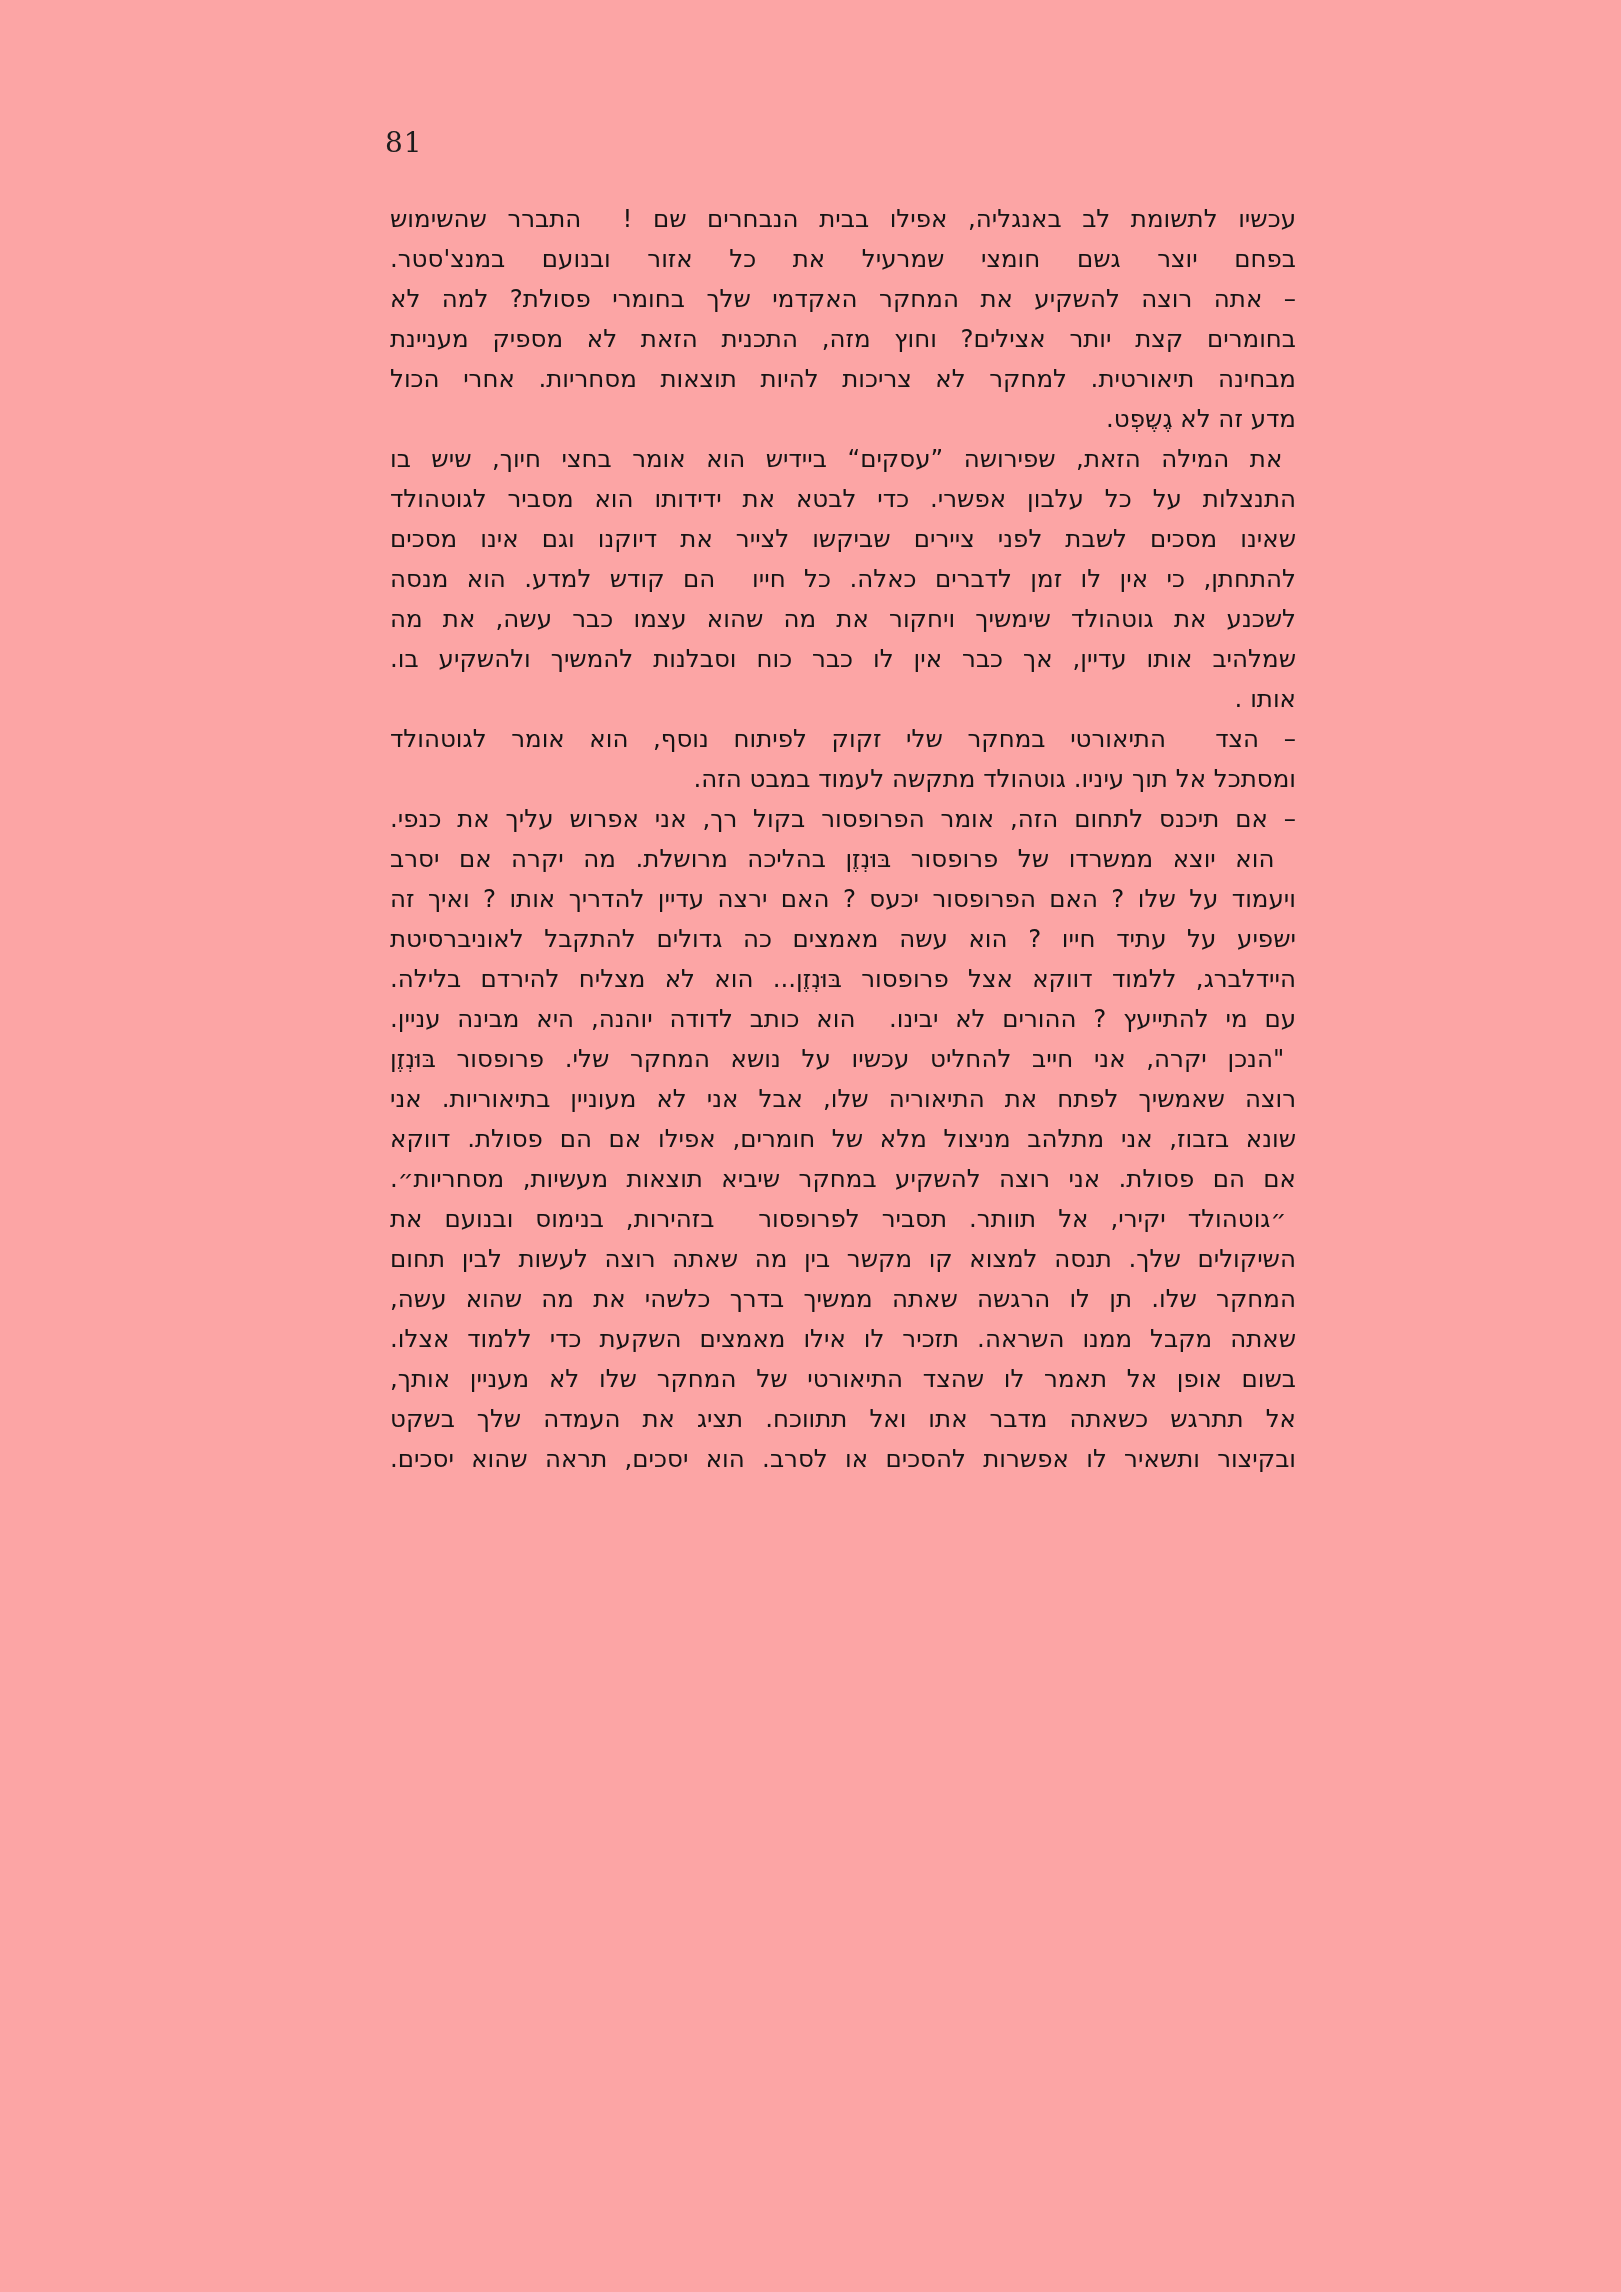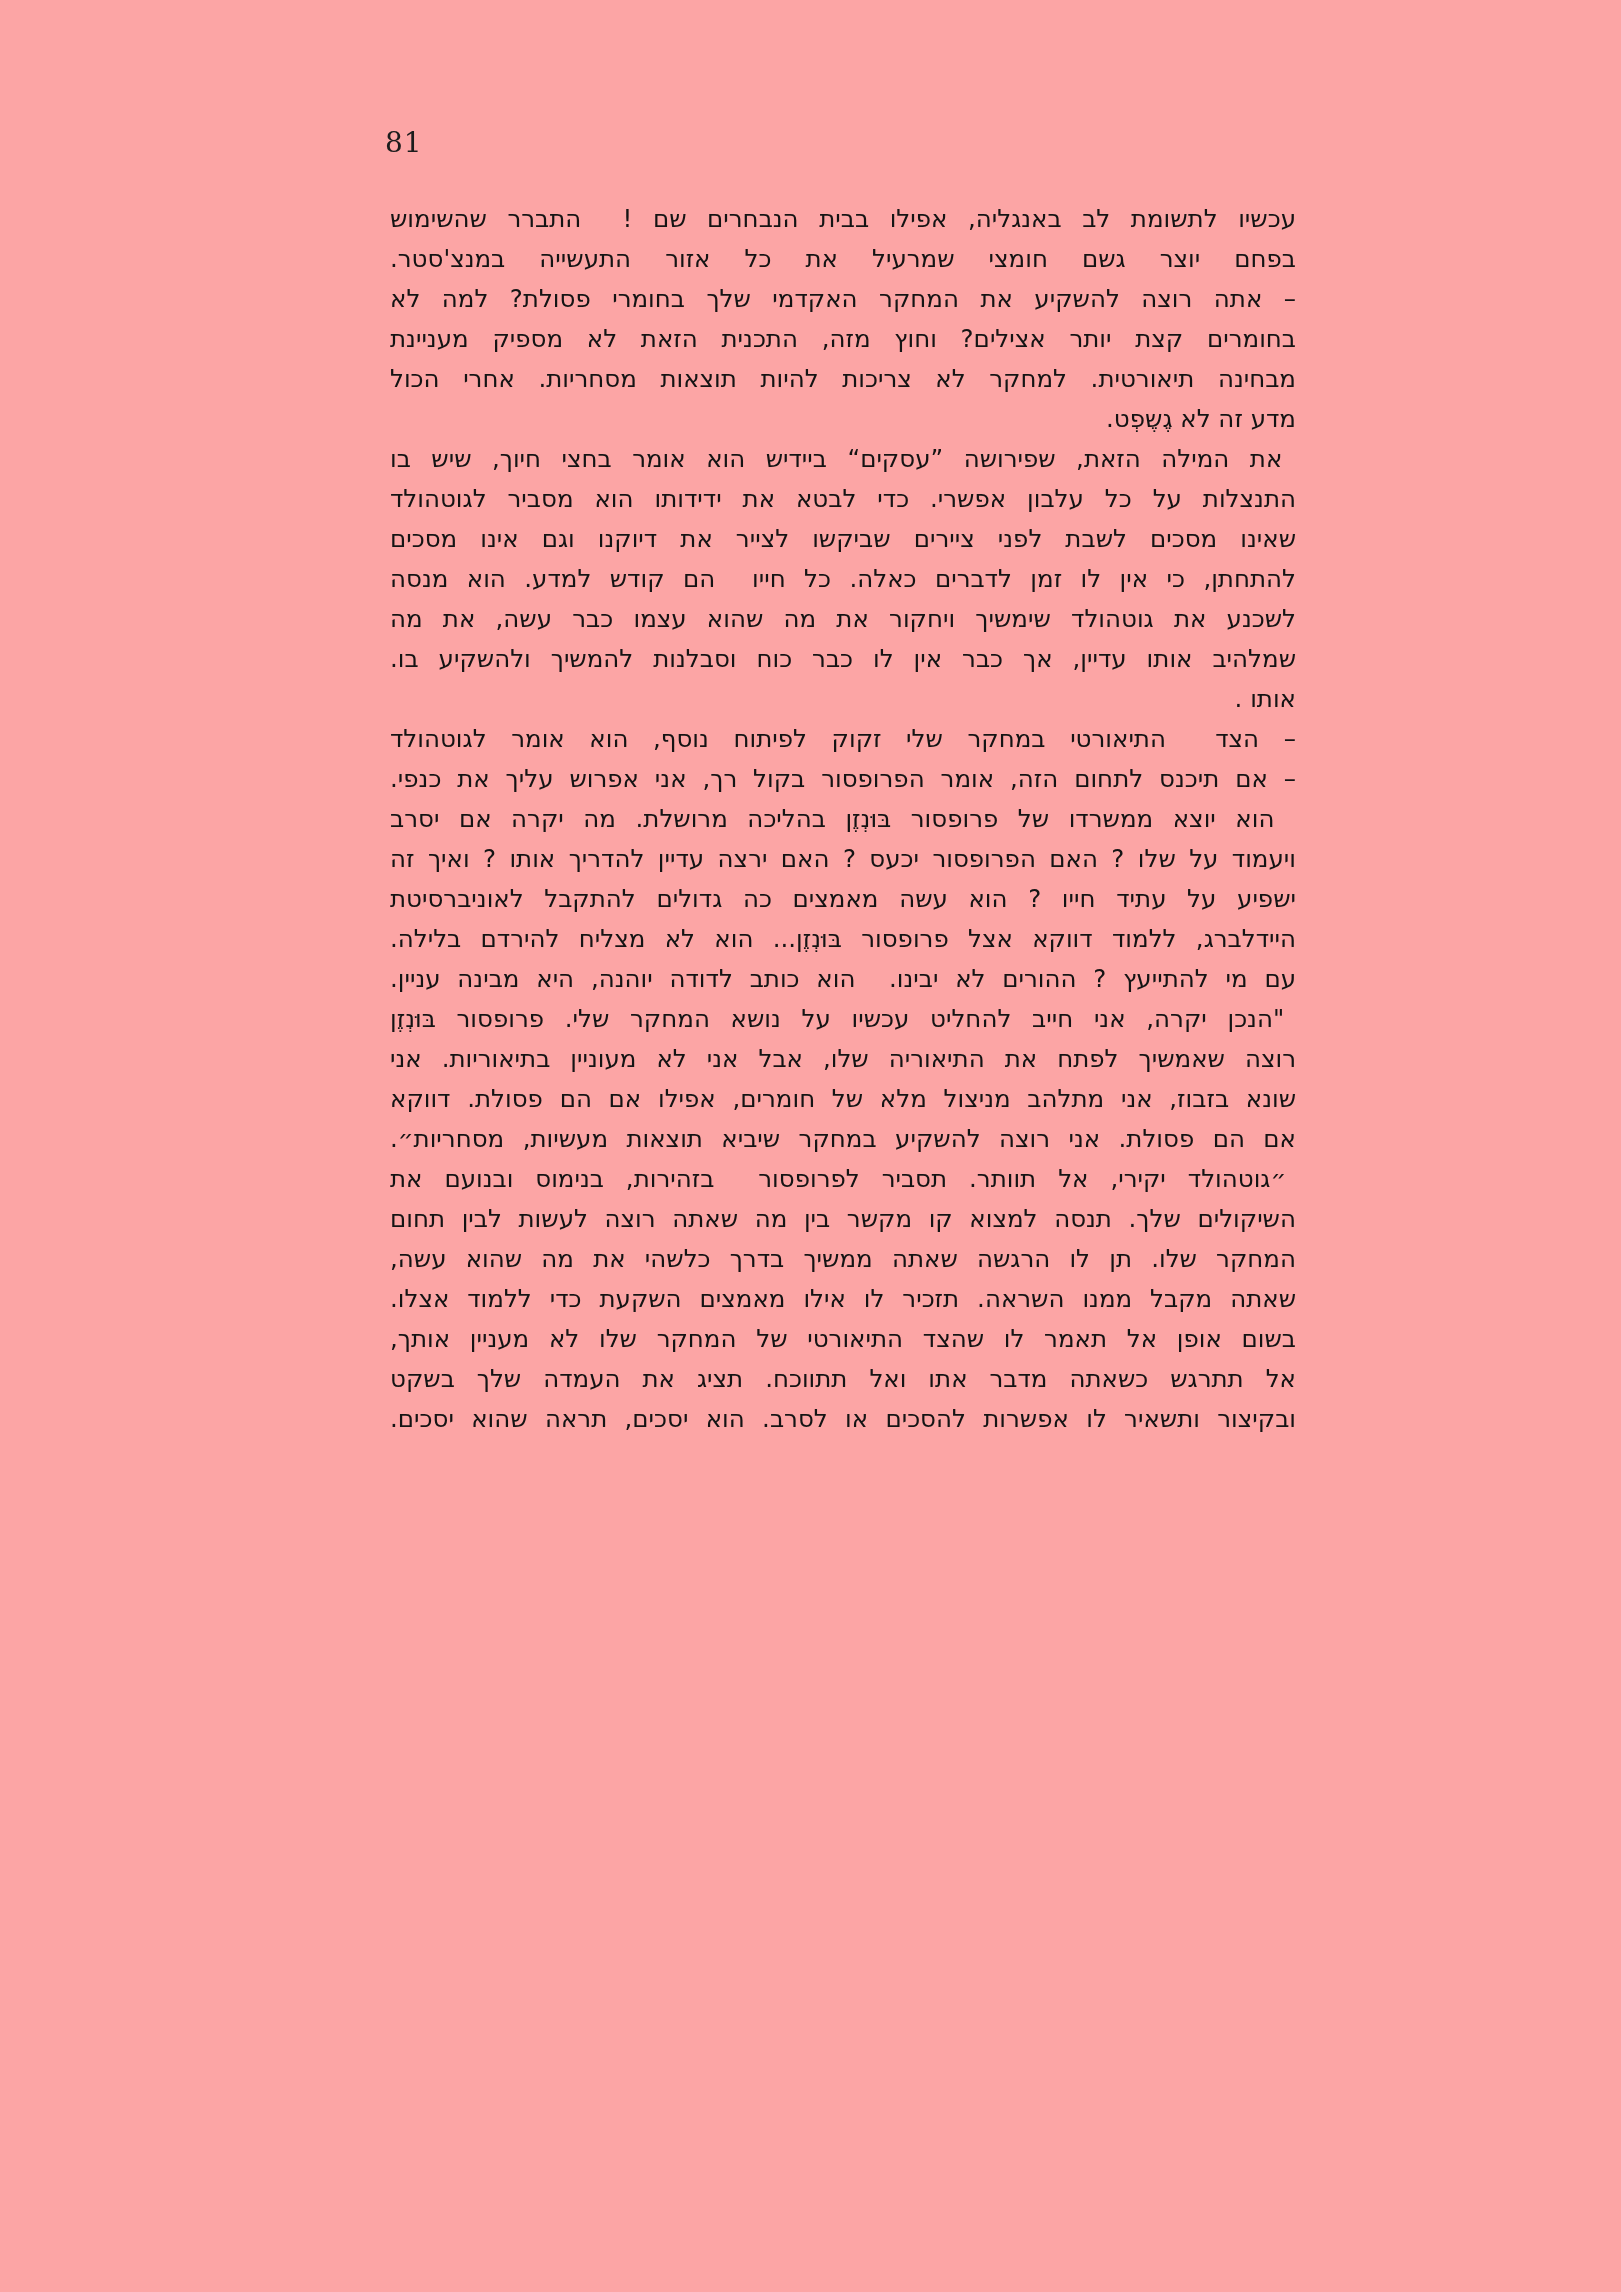--- a/index.html
+++ b/index.html
@@ -49,33 +49,34 @@
     text-align: right;
   }
 </style>
 </head>
 <body>
 
 <div class="page">
   <div class="page-number">81</div>
   <div class="text-block" id="text-block">
       <div class="line jst" dir="rtl">עכשיו לתשומת לב באנגליה, אפילו בבית הנבחרים שם !&nbsp; התברר שהשימוש</div>
-      <div class="line jst" dir="rtl">בפחם יוצר גשם חומצי שמרעיל את כל אזור התעשייה במנצ'סטר.</div>
+      <div class="line jst" dir="rtl">בפחם יוצר גשם חומצי שמרעיל את כל אזור ובנועם במנצ'סטר.</div>
       <div class="line jst" dir="rtl">– אתה רוצה להשקיע את המחקר האקדמי שלך בחומרי פסולת? למה לא</div>
       <div class="line jst" dir="rtl">בחומרים קצת יותר אצילים? וחוץ מזה, התכנית הזאת לא מספיק מעניינת</div>
       <div class="line jst" dir="rtl">מבחינה תיאורטית. למחקר לא צריכות להיות תוצאות מסחריות. אחרי הכול</div>
       <div class="line rgt" dir="rtl">מדע זה לא גֶשֶפְט.</div>
       <div class="line jst" dir="rtl" style="padding-right: 13.7px;">את המילה הזאת, שפירושה ”עסקים“ ביידיש הוא אומר בחצי חיוך, שיש בו</div>
       <div class="line jst" dir="rtl">התנצלות על כל עלבון אפשרי. כדי לבטא את ידידותו הוא מסביר לגוטהולד</div>
       <div class="line jst" dir="rtl">שאינו מסכים לשבת לפני ציירים שביקשו לצייר את דיוקנו וגם אינו מסכים</div>
       <div class="line jst" dir="rtl">להתחתן, כי אין לו זמן לדברים כאלה. כל חייו&nbsp; הם קודש למדע. הוא מנסה</div>
       <div class="line jst" dir="rtl">לשכנע את גוטהולד שימשיך ויחקור את מה שהוא עצמו כבר עשה, את מה</div>
       <div class="line jst" dir="rtl">שמלהיב אותו עדיין, אך כבר אין לו כבר כוח וסבלנות להמשיך ולהשקיע בו.</div>
       <div class="line rgt" dir="rtl">אותו .</div>
       <div class="line jst" dir="rtl">– הצד&nbsp; התיאורטי במחקר שלי זקוק לפיתוח נוסף, הוא אומר לגוטהולד</div>
+      <div class="line rgt" dir="rtl">ומסתכל אל תוך עיניו. גוטהולד מתקשה לעמוד במבט הזה.</div>
       <div class="line jst" dir="rtl">– אם תיכנס לתחום הזה, אומר הפרופסור בקול רך, אני אפרוש עליך את כנפי.</div>
       <div class="line jst" dir="rtl" style="padding-right: 21.6px;">הוא יוצא ממשרדו של פרופסור בּוּנְזֶן בהליכה מרושלת. מה יקרה אם יסרב</div>
       <div class="line jst" dir="rtl">ויעמוד על שלו ? האם הפרופסור יכעס ? האם ירצה עדיין להדריך אותו ? ואיך זה</div>
       <div class="line jst" dir="rtl">ישפיע על עתיד חייו ? הוא עשה מאמצים כה גדולים להתקבל לאוניברסיטת</div>
       <div class="line jst" dir="rtl">היידלברג, ללמוד דווקא אצל פרופסור בּוּנְזֶן... הוא לא מצליח להירדם בלילה.</div>
       <div class="line jst" dir="rtl">עם מי להתייעץ ? ההורים לא יבינו.&nbsp; הוא כותב לדודה יוהנה, היא מבינה עניין.</div>
       <div class="line jst" dir="rtl" style="padding-right: 11.8px;">"הנכן יקרה, אני חייב להחליט עכשיו על נושא המחקר שלי. פרופסור בּוּנְזֶן</div>
       <div class="line jst" dir="rtl">רוצה שאמשיך לפתח את התיאוריה שלו, אבל אני לא מעוניין בתיאוריות. אני</div>
       <div class="line jst" dir="rtl">שונא בזבוז, אני מתלהב מניצול מלא של חומרים, אפילו אם הם פסולת. דווקא</div>
       <div class="line jst" dir="rtl">אם הם פסולת. אני רוצה להשקיע במחקר שיביא תוצאות מעשיות, מסחריות״.</div>

